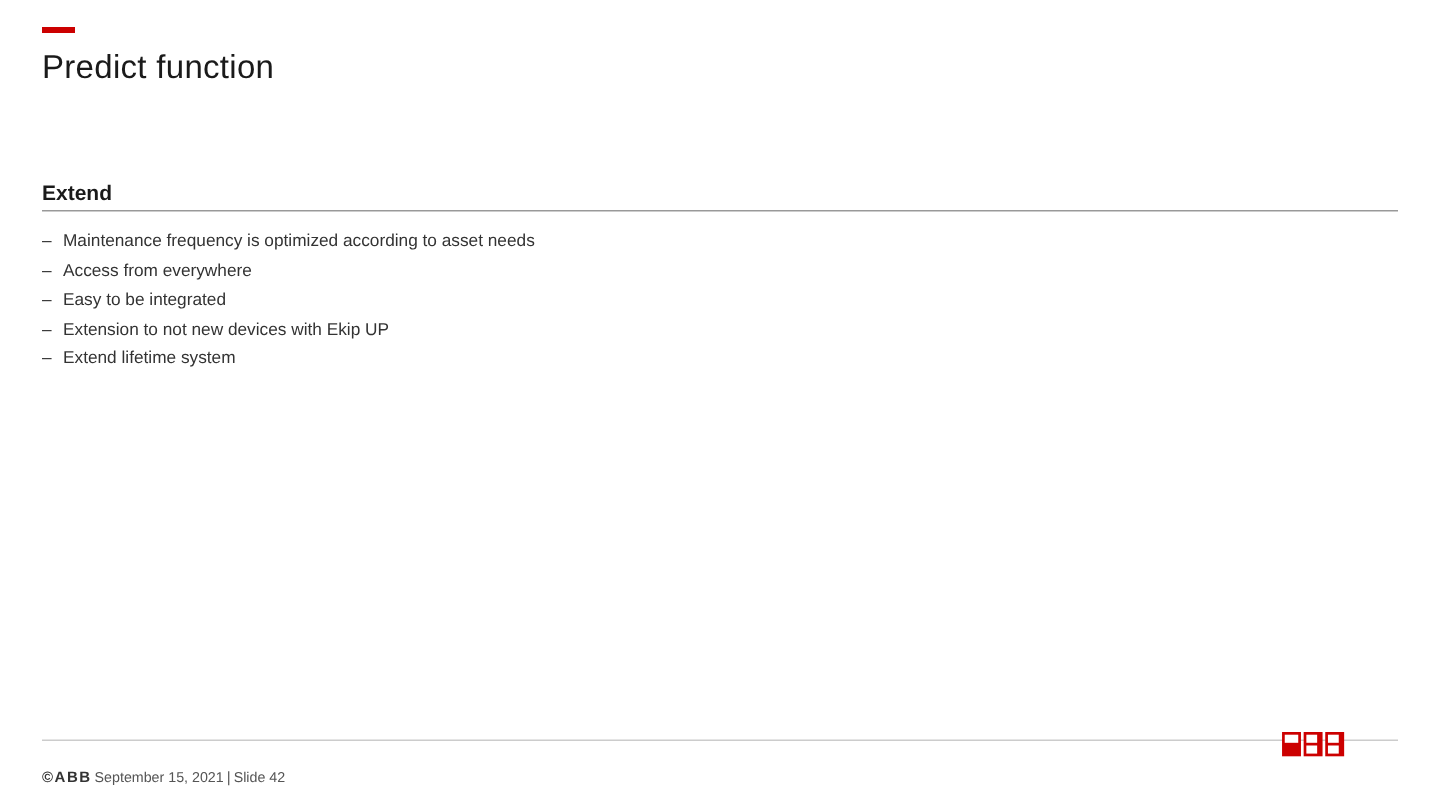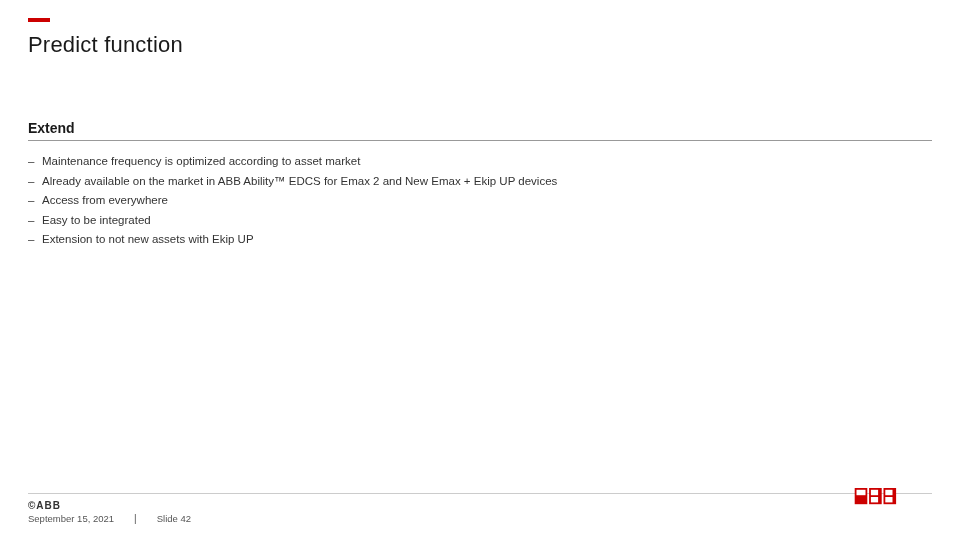--- a/index.html
+++ b/index.html
@@ -117,38 +117,38 @@
       bottom: 16px;
       left: 28px;
       right: 28px;
       display: flex;
       align-items: center;
       justify-content: space-between;
     }
 
     .footer-left {
       display: flex;
-      flex-direction: column;
+      flex-direction: row;
       gap: 2px;
       justify-content: flex-end;
     }
 
     .footer-logo-text {
       font-size: 10px;
       font-weight: 700;
       color: #333333;
       letter-spacing: 1px;
     }
 
     .footer-info {
       font-size: 9.5px;
       color: #555555;
       display: flex;
       align-items: center;
-      gap: 20px;
+      gap: 2px;
     }
 
     .footer-divider {
       color: #555555;
       font-size: 10px;
     }
 
     
     .abb-logo {
       position: absolute;
@@ -173,25 +173,25 @@
 
   <h1 class="main-title">Predict function</h1>
 
   <div class="recap-label">Extend</div>
 
   <div class="recap-line"></div>
 
   <div class="content-area">
     <ul class="bullet-list">
 
-    <li>Maintenance frequency is optimized according to asset market</li>
-        <li>Already available on the market in ABB Ability™ EDCS for Emax 2 and New Emax + Ekip UP devices</li>
+    <li>Maintenance frequency is optimized according to asset needs</li>
         <li>Access from everywhere</li>
         <li>Easy to be integrated</li>
-        <li>Extension to not new assets with Ekip UP</li>
+        <li>Extension to not new devices with Ekip UP</li>
+        <li>Extend lifetime system</li>
       </ul>
   </div>
 
   <div class="footer-line"></div>
 
   <div class="footer">
     <div class="footer-left">
       <div class="footer-logo-text">©ABB</div>
       <div class="footer-info">
         <span>September 15, 2021</span>

